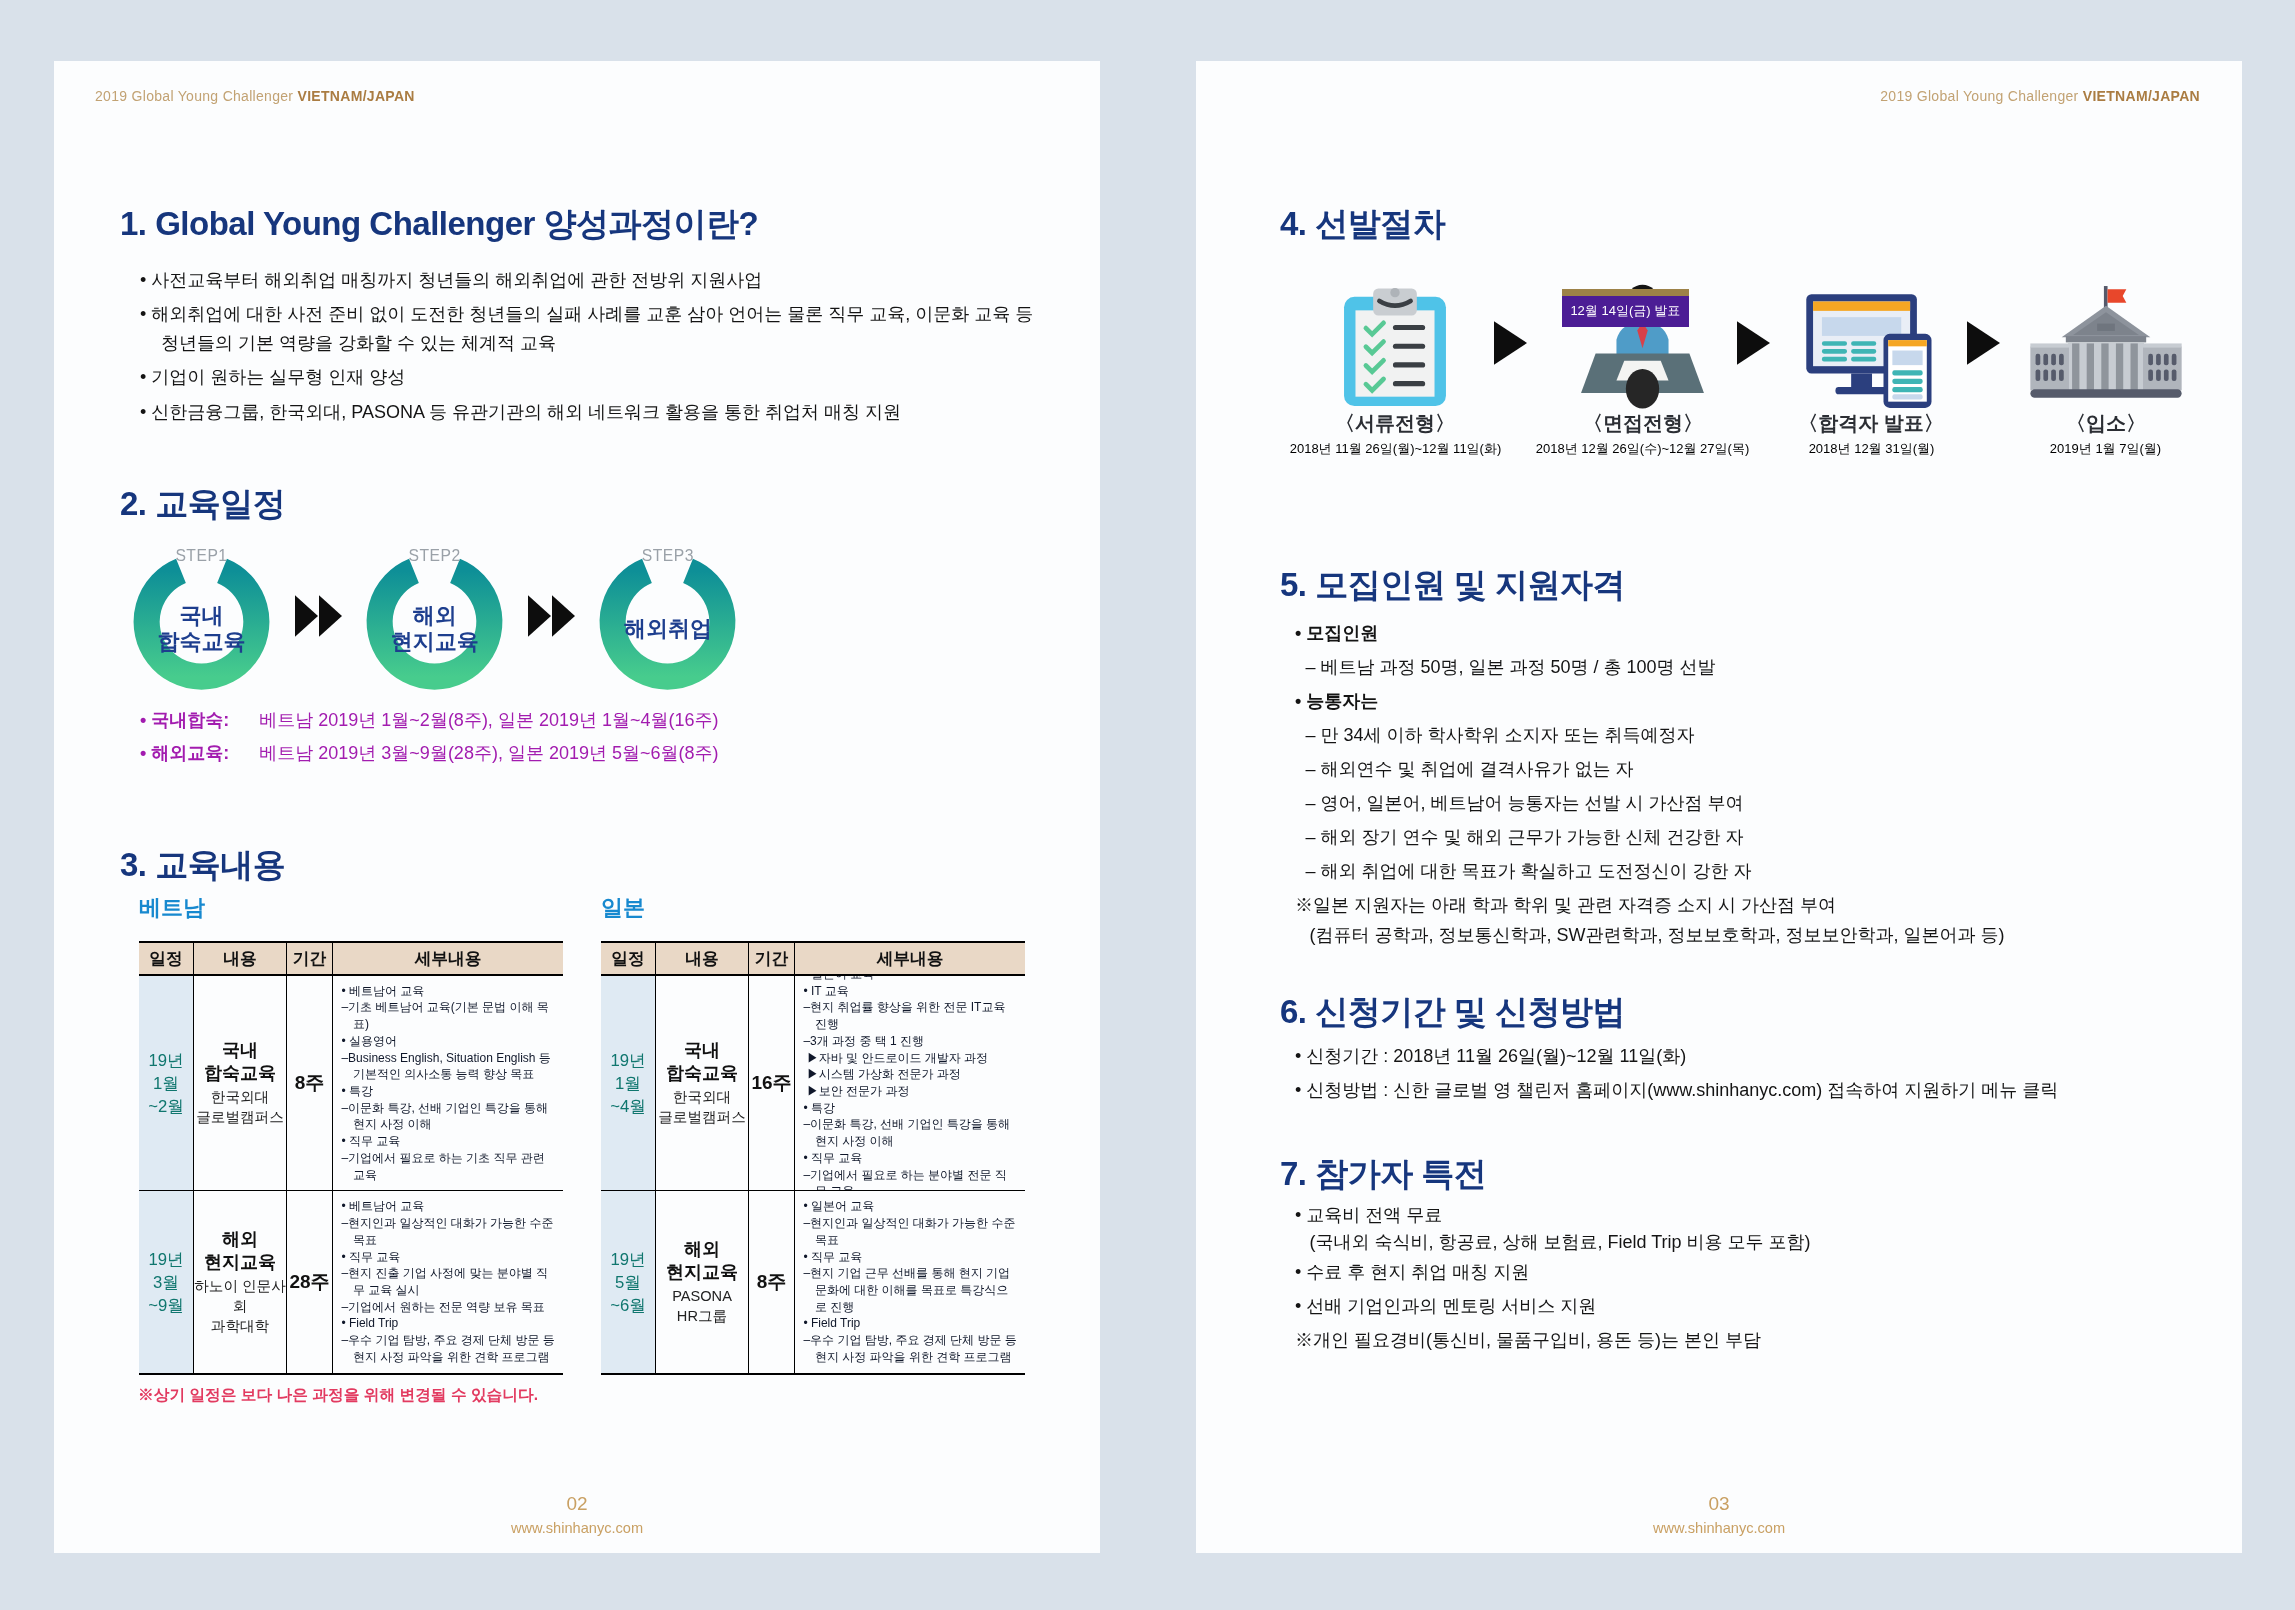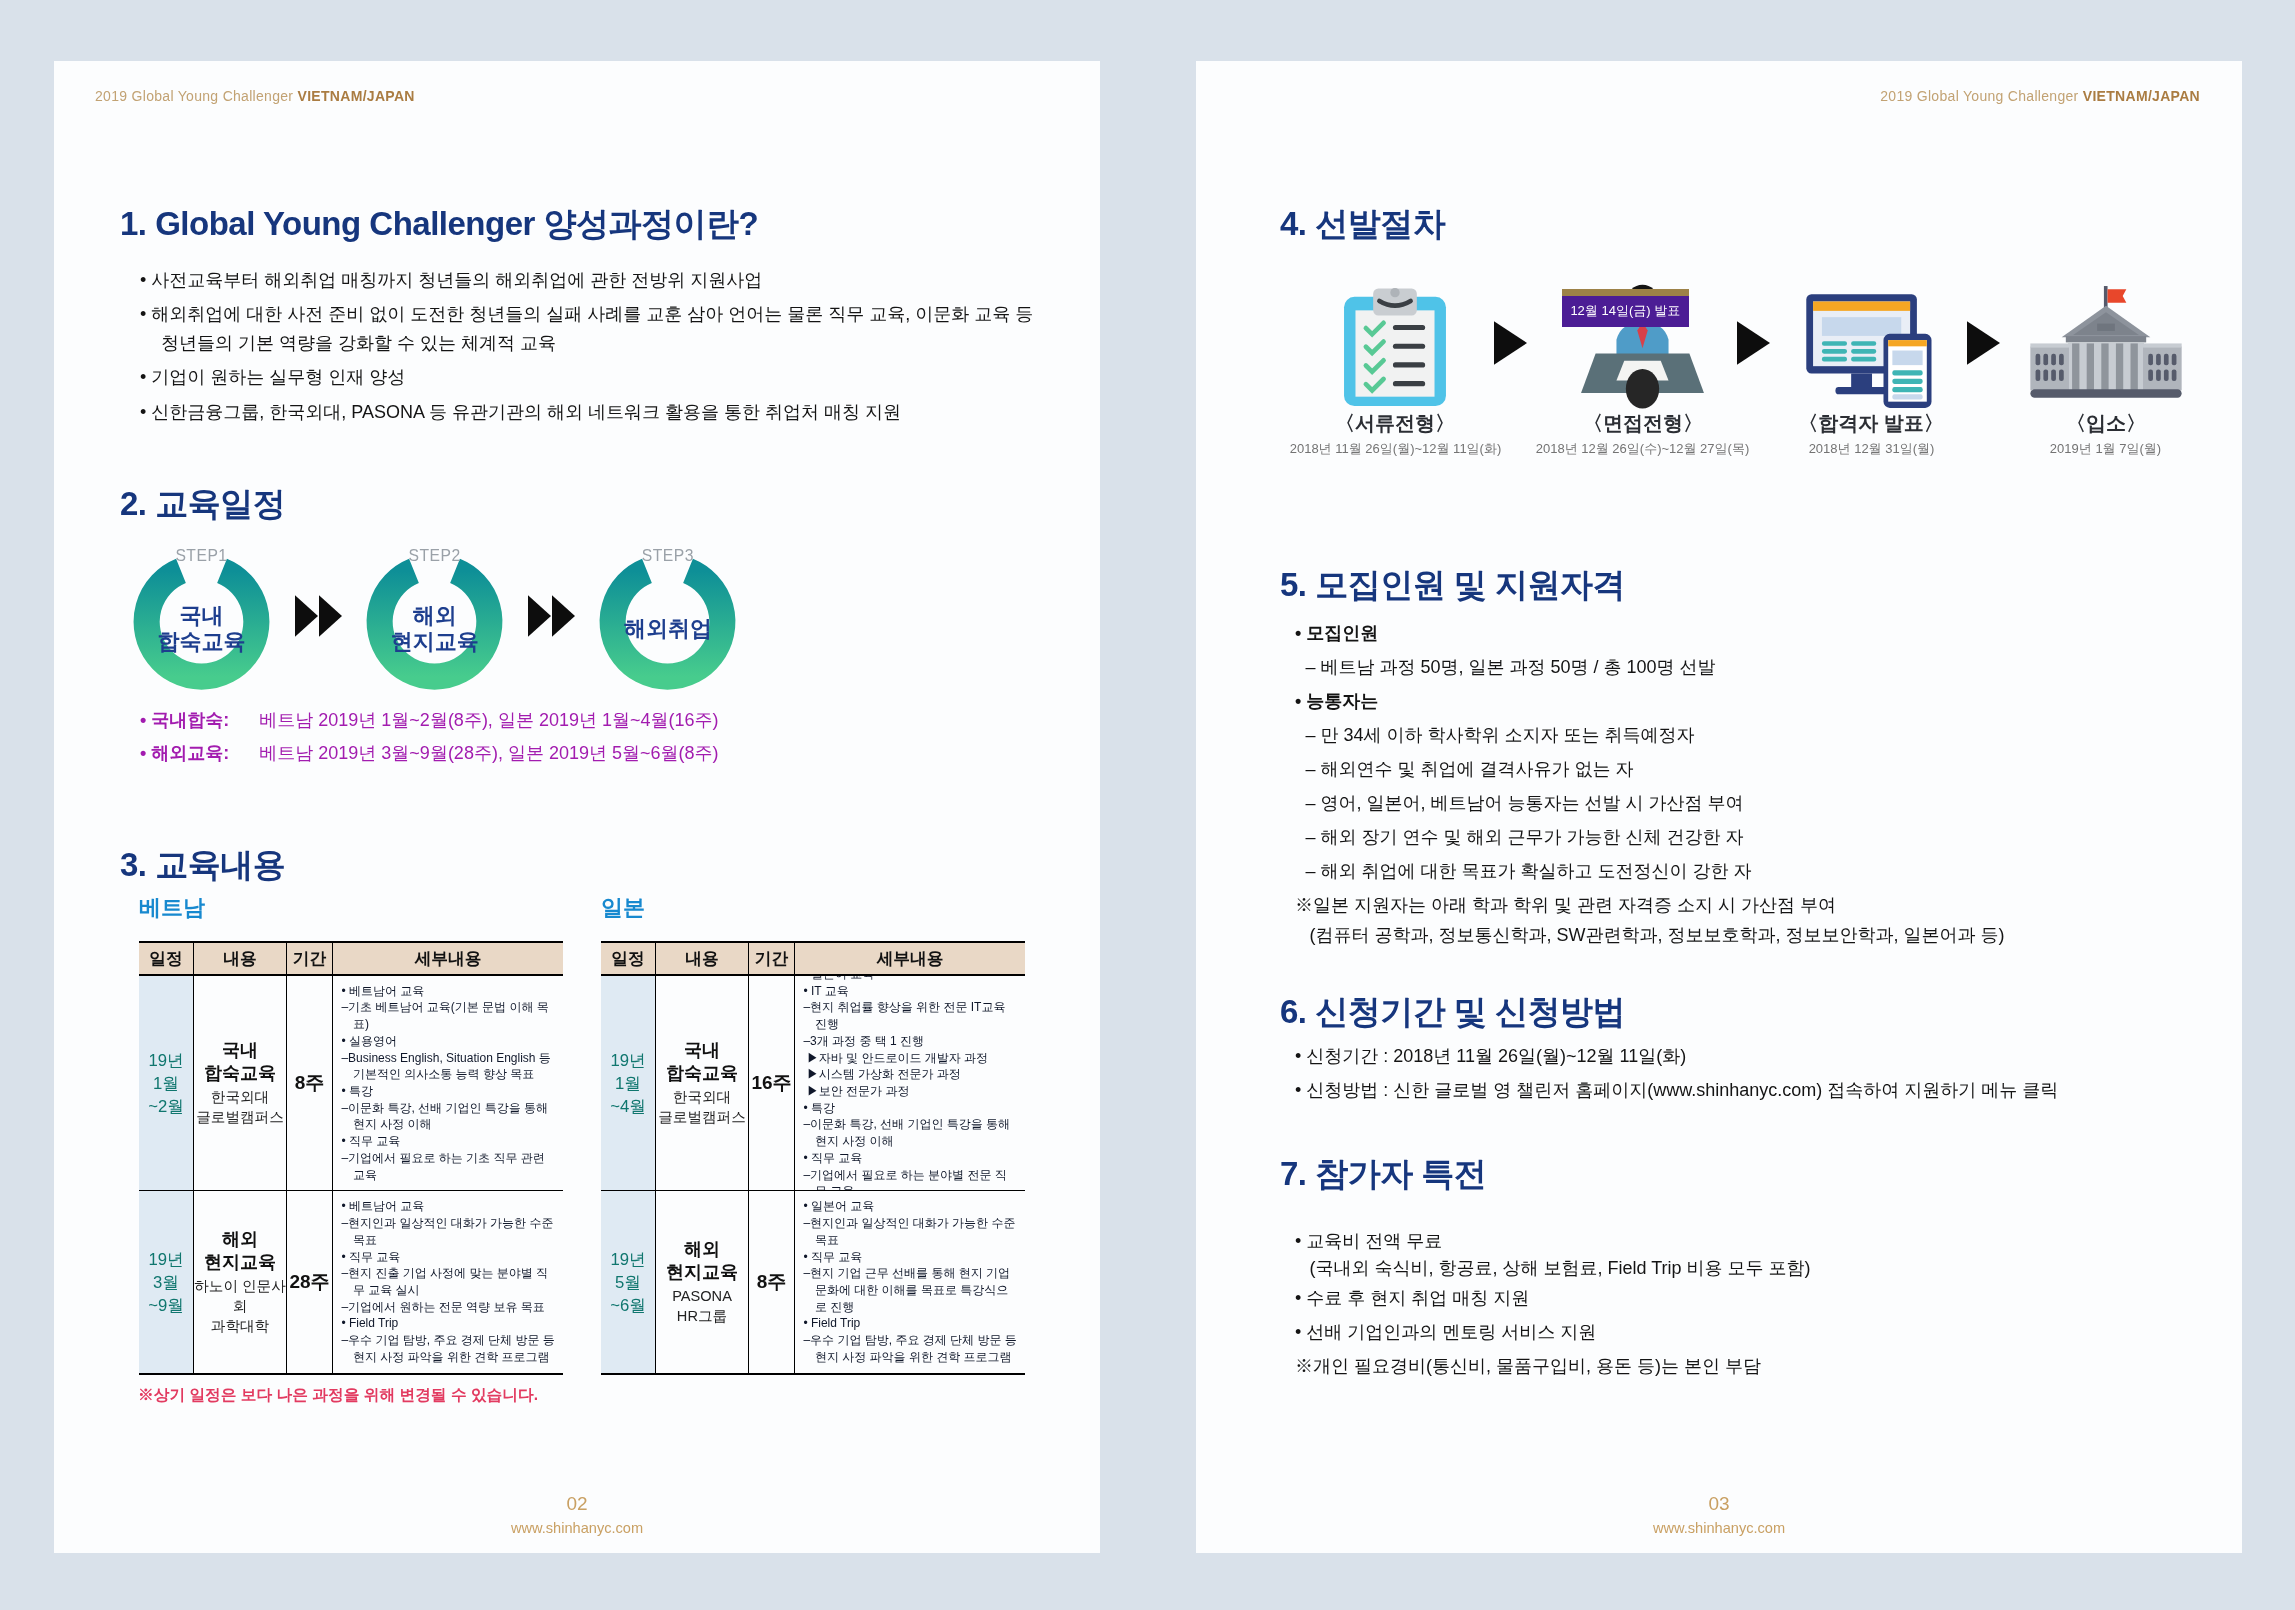--- a/index.html
+++ b/index.html
@@ -47,21 +47,21 @@
   .footnote{position:absolute;left:84px;top:1324px;font-size:15.7px;font-weight:bold;color:#e23a60;}
 
   .page-foot-no{position:absolute;left:0;right:0;top:1432px;text-align:center;font-size:19px;color:#c9a063;}
   .page-foot-url{position:absolute;left:0;right:0;top:1459px;text-align:center;font-size:14.6px;color:#c9a063;}
 
   
   .proc-icon{position:absolute;}
   .proc-arrow{position:absolute;top:260px;}
   .badge{position:absolute;left:366px;top:228px;background:#4c1d95;border-top:7.3px solid #9d8248;color:#fff;font-size:13px;padding:6.3px 8.4px;white-space:nowrap;z-index:5;}
   .caption{position:absolute;top:349px;width:230px;text-align:center;font-size:20px;font-weight:bold;color:#2b2e34;white-space:nowrap;}
-  .pdate{position:absolute;top:379px;width:293px;text-align:center;font-size:13px;color:#737373;white-space:nowrap;}
+  .pdate{position:absolute;top:379px;width:293px;text-align:center;font-size:13px;color:#000000;white-space:nowrap;}
 
   .list-block{position:absolute;left:99px;}
   .row-l{font-size:18px;color:#141414;height:34px;display:flex;align-items:center;white-space:nowrap;}
   .row-l.bold{font-weight:bold;}
   .row-l.dash{padding-left:10.4px;}
   .row-l.cont{height:26px;padding-left:14.6px;}
   .row-l.note{padding-left:0;}
 </style>
 </head>
 <body>
@@ -404,21 +404,21 @@
     </div>
 
     <div class="sec-title" style="left:84px;top:929px;">6. 신청기간 및 신청방법</div>
     <div class="list-block" style="top:978px;">
       <div class="row-l">• 신청기간 : 2018년 11월 26일(월)~12월 11일(화)</div>
       <div class="row-l">• 신청방법 : 신한 글로벌 영 챌린저 홈페이지(www.shinhanyc.com) 접속하여 지원하기 메뉴 클릭</div>
     </div>
 
     <div class="sec-title" style="left:84px;top:1091px;">7. 참가자 특전</div>
     <div class="list-block" style="top:1140px;">
-      <div class="row-l" style="height:28px;margin-top:26px;">• 교육비 전액 무료</div>
+      <div class="row-l" style="height:28px;">• 교육비 전액 무료</div>
       <div class="row-l cont">(국내외 숙식비, 항공료, 상해 보험료, Field Trip 비용 모두 포함)</div>
       <div class="row-l">• 수료 후 현지 취업 매칭 지원</div>
       <div class="row-l">• 선배 기업인과의 멘토링 서비스 지원</div>
       <div class="row-l note">※개인 필요경비(통신비, 물품구입비, 용돈 등)는 본인 부담</div>
     </div>
 
     <div class="page-foot-no">03</div>
     <div class="page-foot-url">www.shinhanyc.com</div>
   </div>
 </div>

